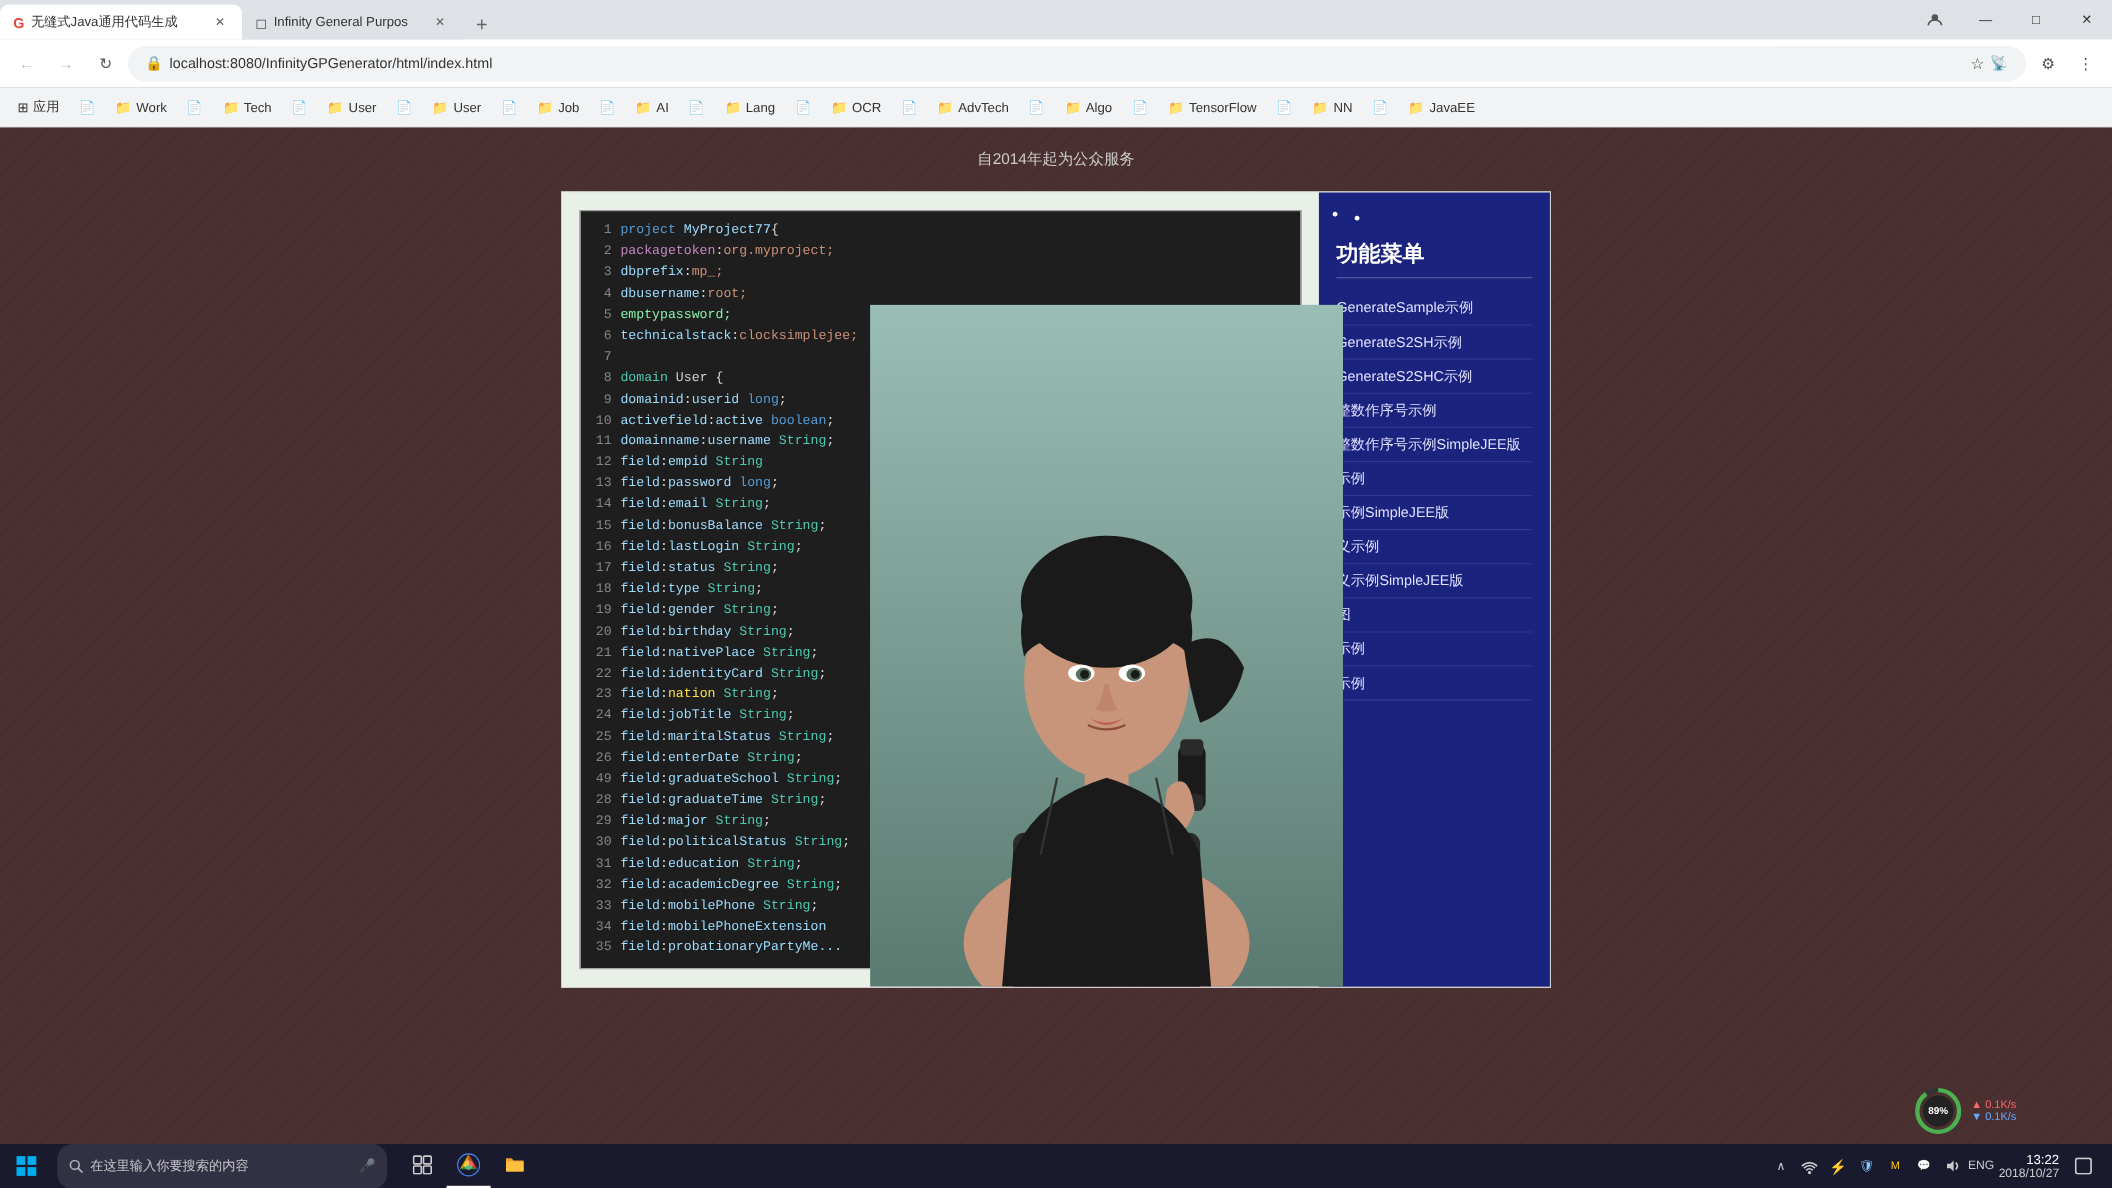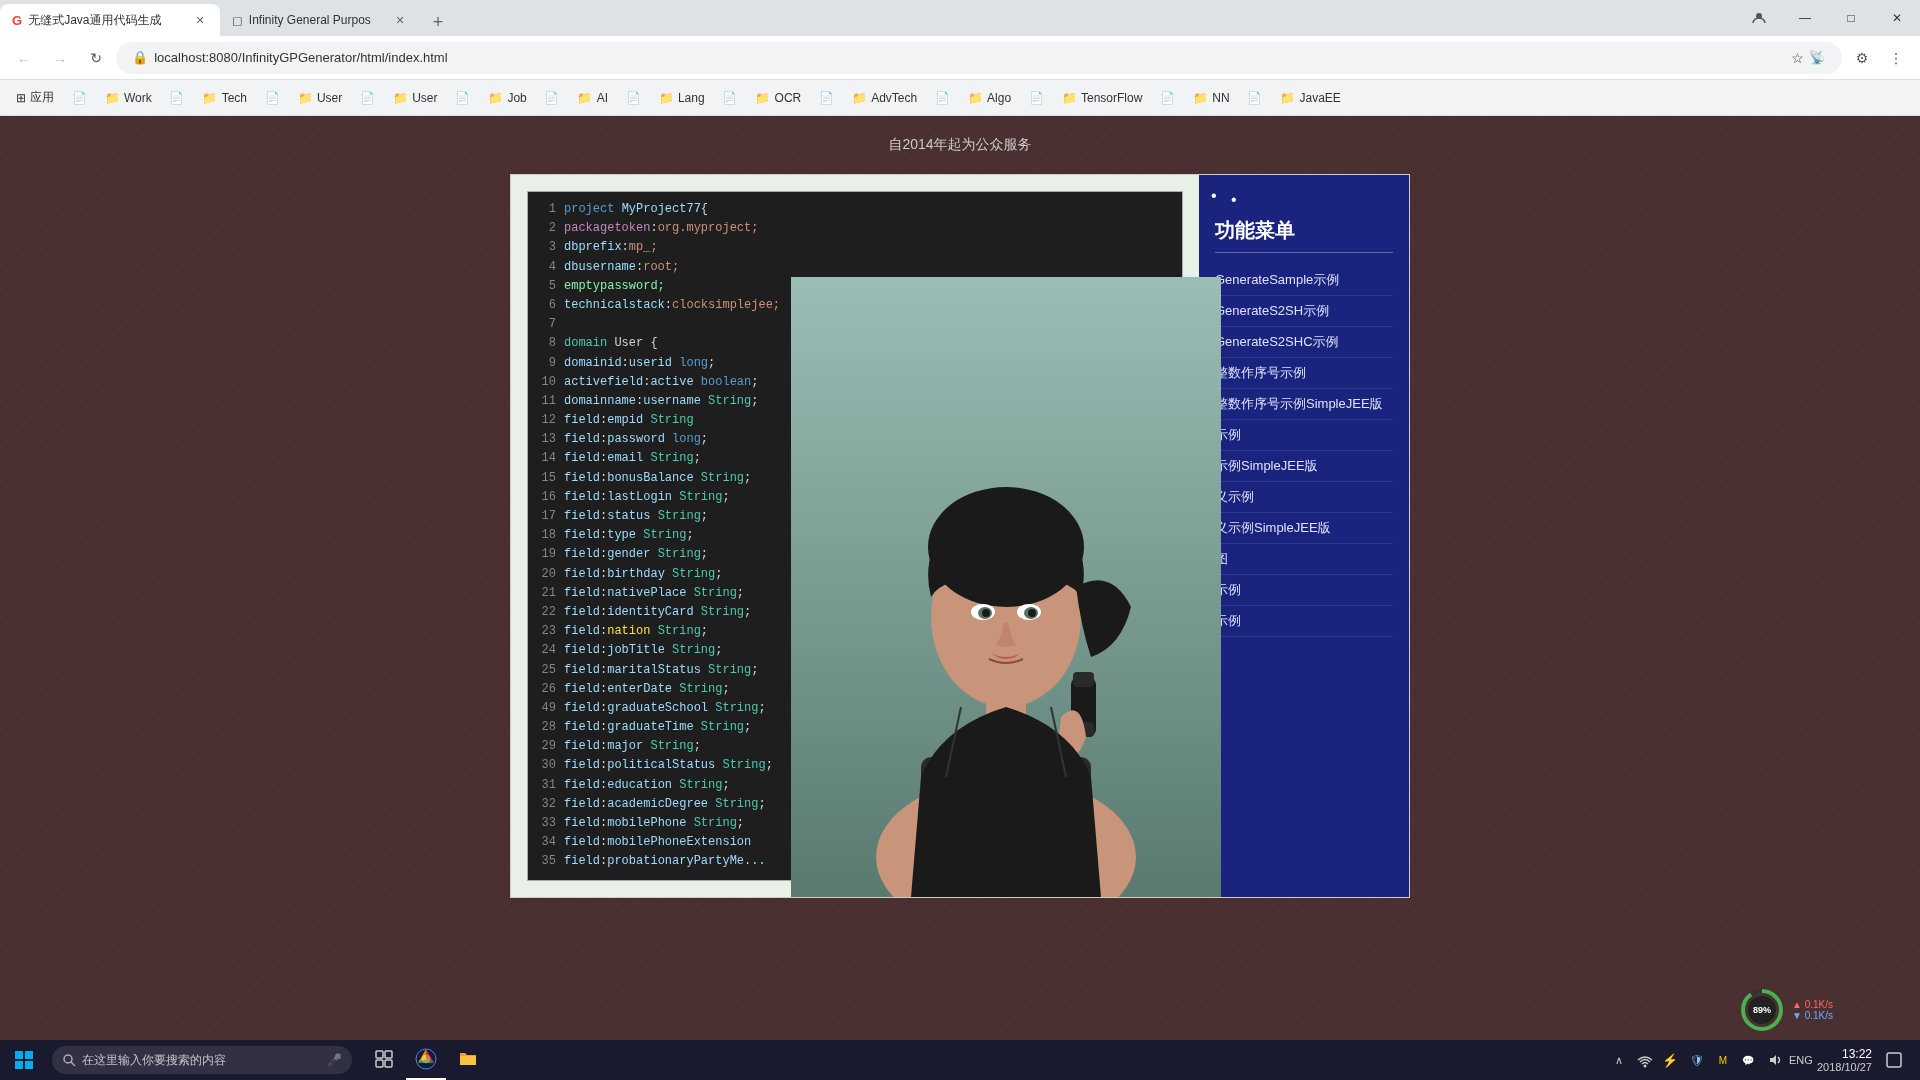--- a/index.html
+++ b/index.html
@@ -69,21 +69,21 @@
 
     
     .right-panel { width: 210px; background: #1a237e; color: #fff; padding: 16px; flex-shrink: 0; position: relative; }
     .right-panel::before { content: '•'; color: #fff; position: absolute; top: 12px; left: 12px; font-size: 16px; }
     .menu-title { font-size: 20px; font-weight: bold; color: #fff; margin-bottom: 12px; padding-bottom: 8px; border-bottom: 1px solid rgba(255,255,255,0.3); }
     .menu-item { font-size: 13px; color: #e0e0ff; padding: 6px 0; cursor: pointer; border-bottom: 1px solid rgba(255,255,255,0.1); }
 
     
     .taskbar { position: absolute; bottom: 0; left: 0; width: 100%; height: 40px; background: #1a1a2e; display: flex; align-items: center; z-index: 100; }
     .start-btn { width: 48px; height: 40px; display: flex; align-items: center; justify-content: center; cursor: pointer; }
-    .search-bar { flex: 0 0 300px; height: 28px; background: rgba(255,255,255,0.1); border-radius: 14px; display: flex; align-items: center; padding: 0 10px; gap: 6px; margin: 0 4px; cursor: pointer; }
+    .search-bar { flex: 0 0 300px; height: 41px; background: rgba(255,255,255,0.1); border-radius: 14px; display: flex; align-items: center; padding: 0 10px; gap: 6px; margin: 0 4px; cursor: pointer; }
     .search-bar-text { font-size: 12px; color: rgba(255,255,255,0.7); }
     .taskbar-items { display: flex; align-items: center; gap: 2px; flex: 1; padding: 0 8px; }
     .taskbar-item { width: 40px; height: 40px; display: flex; align-items: center; justify-content: center; cursor: pointer; border-bottom: 2px solid transparent; }
     .taskbar-item.active { border-bottom-color: #fff; }
     .taskbar-right { display: flex; align-items: center; gap: 6px; padding: 0 10px; }
     .tray-icon { width: 20px; height: 20px; display: flex; align-items: center; justify-content: center; font-size: 11px; color: #ccc; cursor: pointer; }
     .clock { text-align: right; font-size: 11px; color: #fff; }
     .clock-time { font-size: 12px; }
     .clock-date { font-size: 11px; color: #ccc; }
     .notification-btn { width: 32px; height: 40px; display: flex; align-items: center; justify-content: center; cursor: pointer; color: #ccc; }

